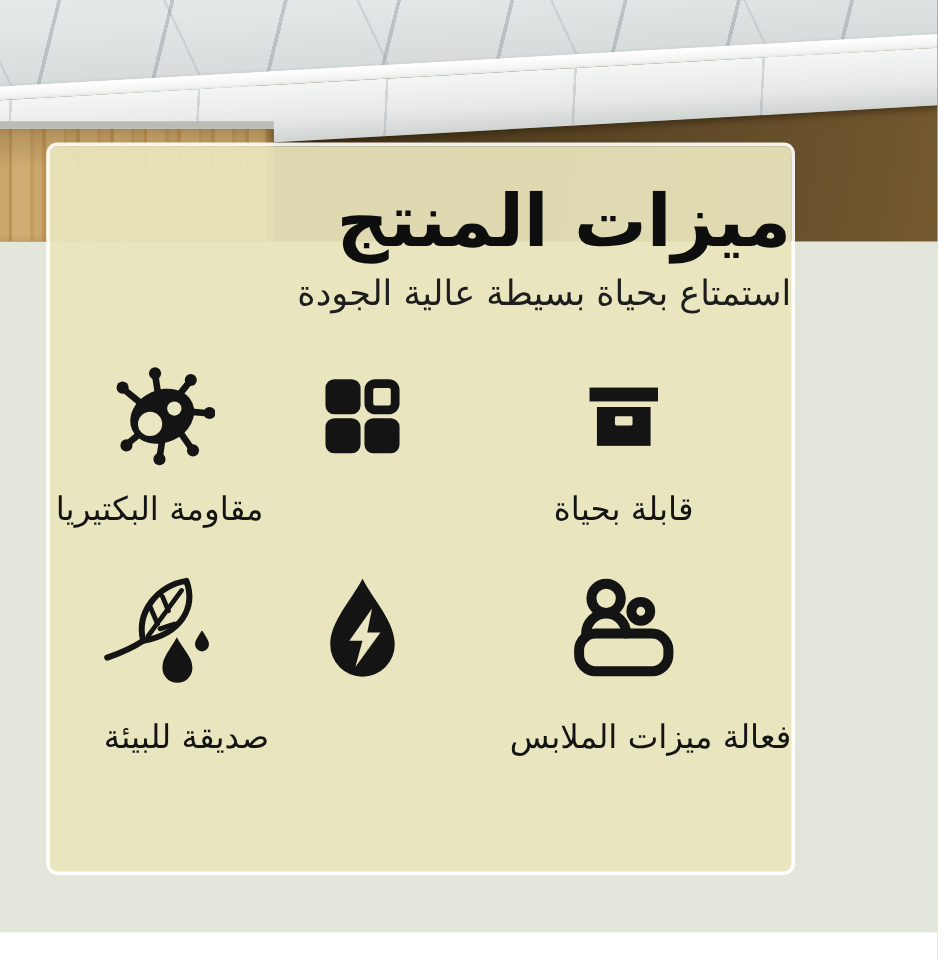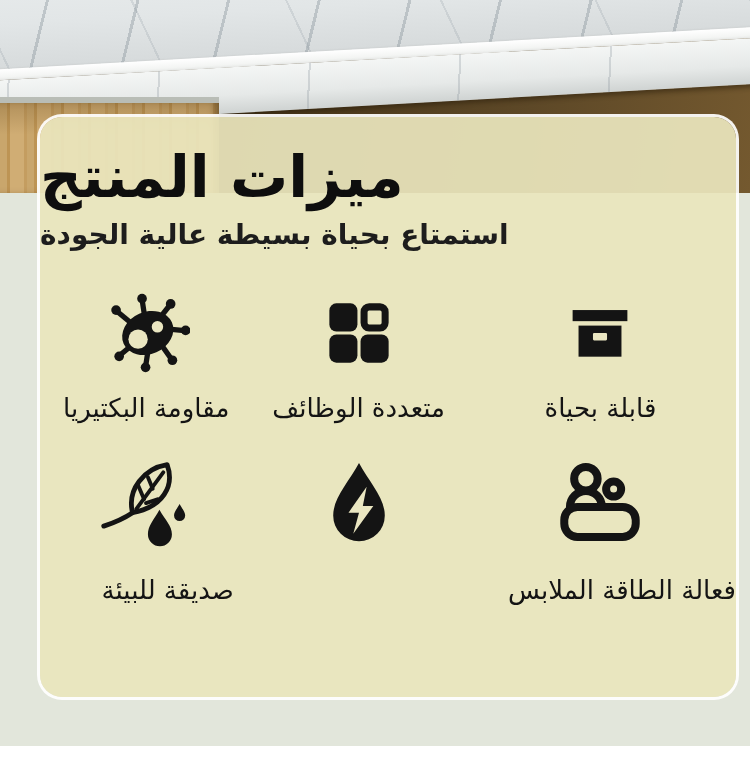--- a/index.html
+++ b/index.html
@@ -43,34 +43,34 @@
     position:absolute; left:0; top:97px; width:219px; height:96px;
     background:
       linear-gradient(180deg, rgba(110,80,35,.30) 0%, rgba(110,80,35,0) 35%),
       repeating-linear-gradient(90deg,#c9a66c 0 7px,#bd9454 7px 10px,#d0ad74 10px 24px,#c49d60 24px 27px);
     border-top:6px solid #b9bdb6;
     box-shadow:inset -7px 0 7px -3px rgba(70,45,10,.55);
   }
 
   
   .card {
-    position:absolute; left:40px; top:117px; width:696px; height:580px;
+    position:absolute; left:40px; top:117px; width:593px; height:580px;
     background:rgba(233,229,188,0.93);
-    border-radius:22px;
+    border-radius:6px;
     box-shadow:0 0 0 3px rgba(255,255,255,0.92);
-    text-align:left;
+    text-align:right;
   }
   .title {
     margin-top:24px;
     font-size:58px; font-weight:bold; color:#0e0e0e;
     direction:rtl; line-height:1.25;
   }
   .subtitle {
     margin-top:4px;
-    font-size:28px; font-weight:bold; color:#1d1d1d;
+    font-size:28px; font-weight:normal; color:#1d1d1d;
     direction:rtl;
   }
   .features {
     margin-top:34px;
     display:grid;
     grid-template-columns:1fr 1fr 1fr;
     row-gap:34px;
   }
   .feature {
     display:flex; flex-direction:column; align-items:center; justify-content:flex-start;
@@ -140,21 +140,20 @@
       <div class="icon-box">
         <svg width="78" height="78" viewBox="0 0 100 100">
           <g fill="#141414">
             <rect x="12" y="12" width="36" height="36" rx="9"></rect>
             <rect x="12" y="52" width="36" height="36" rx="9"></rect>
             <rect x="52" y="52" width="36" height="36" rx="9"></rect>
           </g>
           <rect x="56.5" y="16.5" width="27" height="27" rx="6.5" fill="none" stroke="#141414" stroke-width="9"></rect>
         </svg>
       </div>
-      <div class="feature-label">متعددة الوظائف</div>
     </div>
 
     <div class="feature">
       <div class="icon-box">
         <svg width="74" height="74" viewBox="0 0 100 100">
           <rect x="13" y="19" width="74" height="15" fill="#141414"></rect>
           <rect x="21" y="40" width="58" height="42" fill="#141414"></rect>
           <rect x="40.5" y="50" width="19" height="10" rx="1.5" fill="#eae6c1"></rect>
         </svg>
       </div>
@@ -192,19 +191,19 @@
       <div class="icon-box">
         <svg width="94" height="94" viewBox="0 0 100 100">
           <g fill="none" stroke="#141414" stroke-width="8.5" stroke-linecap="round" stroke-linejoin="round">
             <circle cx="35" cy="22" r="12.5"></circle>
             <circle cx="64.5" cy="33" r="8"></circle>
             <path d="M18,52 a17,17 0 0 1 34,0"></path>
             <rect x="12" y="52" width="76" height="32" rx="14"></rect>
           </g>
         </svg>
       </div>
-      <div class="feature-label">فعالة الطاقة الملابس</div>
+      <div class="feature-label">فعالة ميزات الملابس</div>
     </div>
 
   </div>
 </div>
 
 <div class="bottom-strip"></div>
 
 </body></html>

